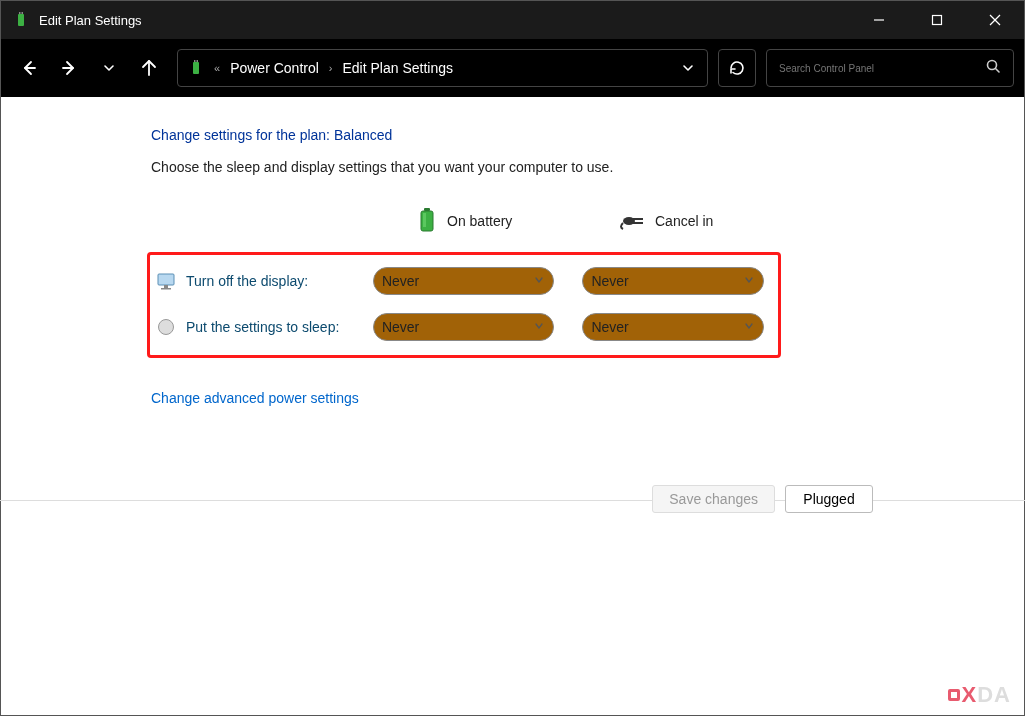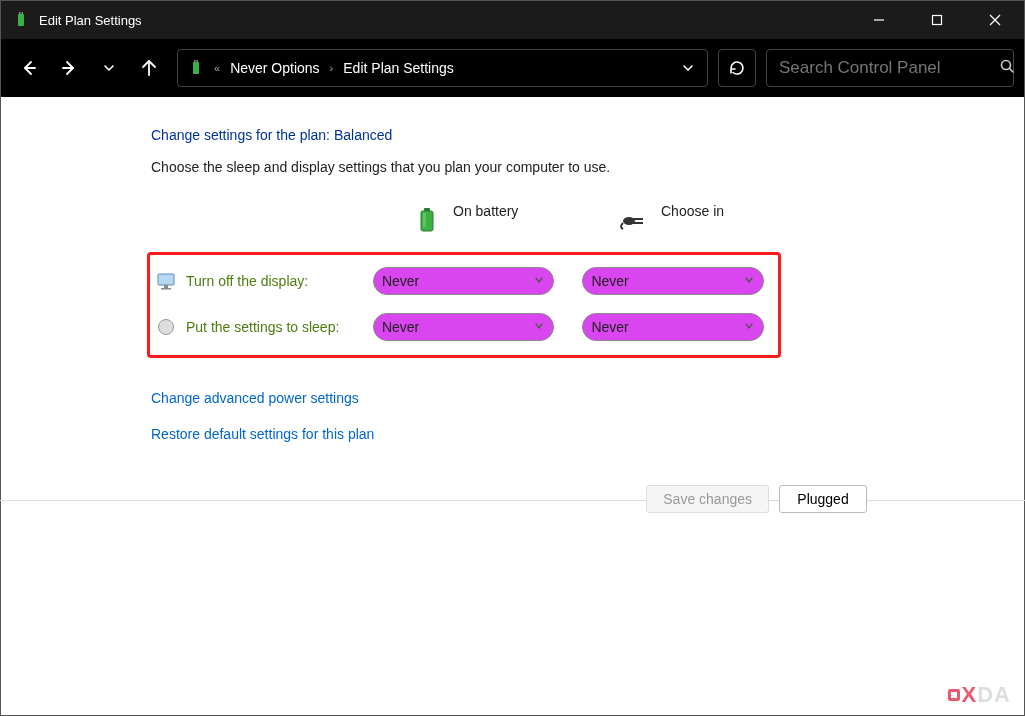--- a/index.html
+++ b/index.html
@@ -16,47 +16,47 @@
   
   .toolbar { height: 58px; background: #000; display: flex; align-items: center; padding: 0 10px; gap: 4px; }
   .nav-btn { width: 36px; height: 36px; display: flex; align-items: center; justify-content: center; color: #fff; cursor: pointer; border-radius: 4px; }
   .nav-btn svg { stroke: #fff; fill: none; }
   .addressbar { flex: 1; height: 38px; border: 1px solid #444; border-radius: 4px; display: flex; align-items: center; padding: 0 10px; color: #fff; font-size: 14px; gap: 10px; margin: 0 6px; }
   .addr-icon { width: 16px; height: 16px; flex-shrink: 0; }
   .addr-sep { color: #aaa; font-size: 11px; }
   .addr-caret { margin-left: auto; width: 18px; height: 18px; display:flex; align-items:center; justify-content:center; cursor:pointer; }
   .refresh-btn { width: 38px; height: 38px; border: 1px solid #444; border-radius: 4px; display: flex; align-items: center; justify-content: center; cursor: pointer; }
   .searchbox { width: 248px; height: 38px; border: 1px solid #444; border-radius: 4px; display: flex; align-items: center; padding: 0 12px; color: #888; font-size: 14px; margin-left: 6px; }
-  .searchbox input { flex: 1; background: transparent; border: none; outline: none; color: #fff; font-size: 17px; }
+  .searchbox input { flex: 1; background: transparent; border: none; outline: none; color: #fff; font-size: 10px; }
   .searchbox .search-icon { margin-left: auto; }
   
   
   .content { padding: 30px 0 0 150px; }
   .page-title { color: #003399; font-size: 14px; font-weight: 400; margin-bottom: 16px; }
   .page-subtitle { color: #222; font-size: 14px; margin-bottom: 28px; }
   
   .column-headers { display: flex; align-items: center; margin-bottom: 14px; margin-left: 200px; }
-  .col-head { display: flex; gap: 10px; font-size: 14px; color: #222; }
+  .col-head { display: flex; align-items: center; gap: 4px; font-size: 14px; color: #222; }
   .col-head.battery { width: 208px; margin-left: 60px; }
   .col-head.plugged { width: 190px; }
   .battery-icon svg, .plug-icon svg { width: 32px; height: 32px; }
   
   .highlight-box { border: 3px solid #ff1a1a; border-radius: 4px; padding: 12px 14px 14px 6px; width: 634px; display: flex; flex-direction: column; gap: 18px; margin-left: -4px; }
   .setting-row { display: flex; align-items: center; gap: 10px; }
   .row-icon { width: 20px; height: 20px; flex-shrink: 0; }
-  .row-label { width: 186px; font-size: 14px; color: #4d7c0f; }
-  .dropdown { width: 190px; height: 28px; border: 1px solid #888; border-radius: 14px; display: flex; align-items: center; padding: 0 8px; font-size: 14px; color: #222; cursor: pointer; background: #d946ef; }
+  .row-label { width: 186px; font-size: 14px; color: #0c4a6e; }
+  .dropdown { width: 190px; height: 28px; border: 1px solid #888; border-radius: 14px; display: flex; align-items: center; padding: 0 8px; font-size: 14px; color: #222; cursor: pointer; background: #a16207; }
   .dropdown .chev { margin-left: auto; }
   .dropdown + .dropdown { margin-left: 18px; }
   
   .links { margin-top: 32px; display: flex; flex-direction: column; gap: 20px; justify-content: space-between; }
   .link { color: #0066cc; font-size: 14px; cursor: pointer; text-decoration: none; }
   
   .footer-sep { border-top: 1px solid #ddd; margin-top: 28px; width: 100%; position: absolute; left: 0; }
-  .footer-buttons { position: absolute; right: 158px; top: 485px; display: flex; gap: 10px; }
+  .footer-buttons { position: absolute; right: 152px; top: 485px; display: flex; gap: 10px; }
   .btn { min-width: 88px; height: 28px; border: 1px solid #bbb; border-radius: 3px; font-size: 14px; padding: 0 16px; cursor: pointer; background: #fff; display: flex; align-items: center; justify-content: center; }
   .btn.disabled { color: #999; background: #f5f5f5; cursor: default; border-color: #ddd; }
   
   .watermark { position: absolute; right: 14px; bottom: 8px; font-size: 22px; font-weight: 700; letter-spacing: 1px; color: #ddd; display: flex; align-items: center; }
   .watermark .x-red { color: #e85b6f; }
   .watermark .box { width: 12px; height: 12px; border: 3px solid #e85b6f; border-radius: 2px; margin-right: 2px; display:inline-block; }
 </style>
 </head>
 <body>
 
@@ -116,21 +116,21 @@
 
   <div class="addressbar">
     <span class="addr-icon">
       <svg viewBox="0 0 16 16">
           <rect x="5" y="2" width="6" height="12" rx="1" fill="#3cb043"></rect>
           <rect x="6" y="0" width="1.5" height="2" fill="#888"></rect>
           <rect x="8.5" y="0" width="1.5" height="2" fill="#888"></rect>
         </svg>
     </span>
     <span class="addr-sep">«</span>
-    <span>Never Options</span>
+    <span>Power Control</span>
     <span class="addr-sep">›</span>
     <span>Edit Plan Settings</span>
     <span class="addr-caret">
       <svg width="14" height="14">
           <path d="M3 5 L7 9 L11 5" stroke="#fff" stroke-width="1.6" fill="none" stroke-linecap="round" stroke-linejoin="round"></path>
         </svg>
     </span>
   </div>
 
   <div class="refresh-btn">
@@ -146,21 +146,21 @@
       <svg width="15" height="15">
           <circle cx="6" cy="6" r="4.5" stroke="#ccc" stroke-width="1.6" fill="none"></circle>
           <line x1="9.5" y1="9.5" x2="13" y2="13" stroke="#ccc" stroke-width="1.6" stroke-linecap="round"></line>
         </svg>
     </span>
   </div>
 </div>
 
 <div class="content">
   <h1 class="page-title">Change settings for the plan: Balanced</h1>
-  <p class="page-subtitle">Choose the sleep and display settings that you plan your computer to use.</p>
+  <p class="page-subtitle">Choose the sleep and display settings that you want your computer to use.</p>
 
   <div class="column-headers">
     <div class="col-head battery">
       <span class="battery-icon">
         <svg viewBox="0 0 32 32">
             <rect x="10" y="8" width="12" height="20" rx="2" fill="#3cb043" stroke="#2a7a30" stroke-width="1"></rect>
             <rect x="13" y="5" width="6" height="3" rx="1" fill="#2a7a30"></rect>
             <rect x="12" y="10" width="3" height="14" fill="#6fd873" opacity="0.6"></rect>
           </svg>
       </span>
@@ -168,21 +168,21 @@
     </div>
     <div class="col-head plugged">
       <span class="plug-icon">
         <svg viewBox="0 0 32 32">
             <ellipse cx="10" cy="18" rx="6" ry="4" fill="#333"></ellipse>
             <rect x="14" y="15" width="10" height="2" fill="#333"></rect>
             <rect x="14" y="19" width="10" height="2" fill="#333"></rect>
             <path d="M4 20 Q0 24 4 26" stroke="#333" stroke-width="2" fill="none"></path>
           </svg>
       </span>
-      <span>Choose in</span>
+      <span>Cancel in</span>
     </div>
   </div>
 
   <div class="highlight-box">
 
     <div class="setting-row">
       <span class="row-icon">
         <svg viewBox="0 0 20 20">
             <rect x="2" y="3" width="16" height="11" rx="1" fill="#b8d8f0" stroke="#5a8fb5"></rect>
             <rect x="8" y="14" width="4" height="3" fill="#888"></rect>
@@ -222,21 +222,20 @@
         <span>Never</span>
         <span class="chev"><svg width="12" height="12">
               <path d="M3 4 L6 8 L9 4" stroke="#555" stroke-width="1.3" fill="none" stroke-linecap="round" stroke-linejoin="round"></path>
             </svg></span>
       </div>
     </div>
   </div>
 
   <div class="links">
     <a class="link">Change advanced power settings</a>
-    <a class="link">Restore default settings for this plan</a>
   </div>
 </div>
 
 <div class="footer-sep" style="top:472px"></div>
 <div class="footer-buttons">
   <button class="btn disabled">Save changes</button>
   <button class="btn">Plugged</button>
 </div>
 
 <div class="watermark">

